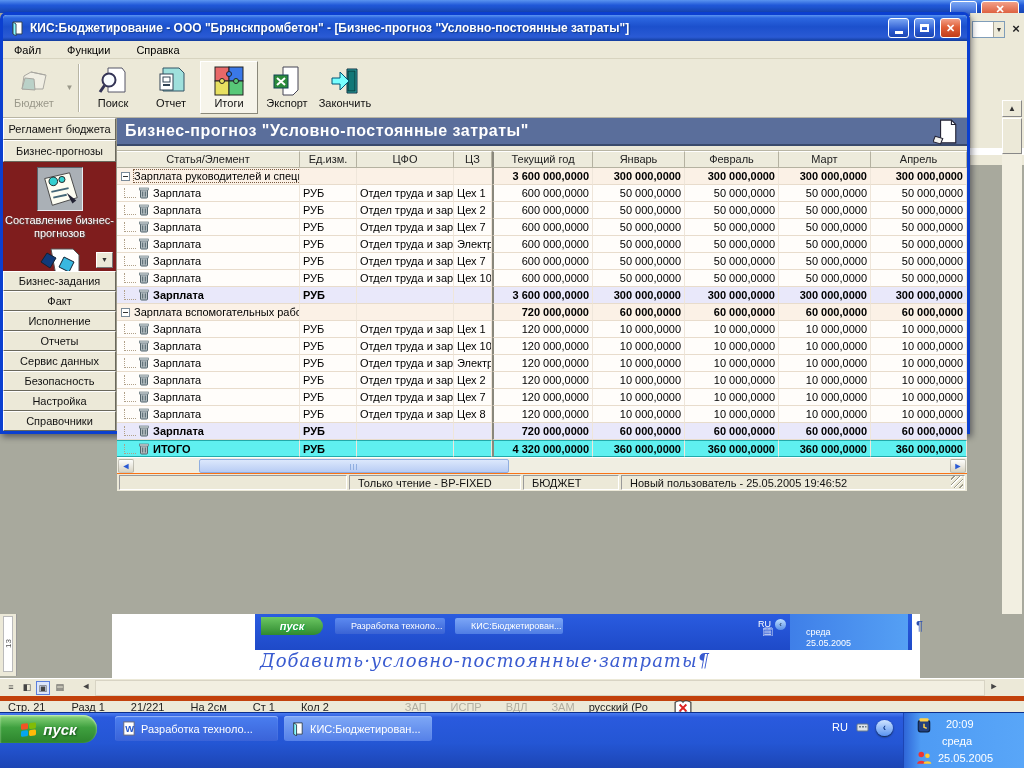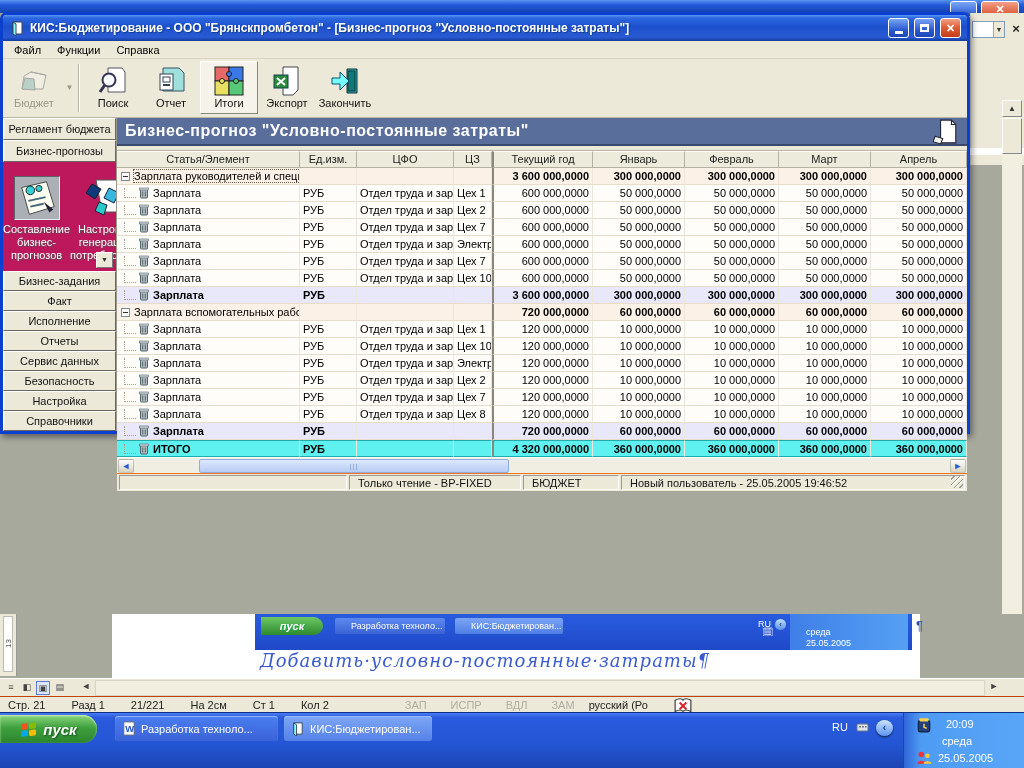--- a/index.html
+++ b/index.html
@@ -45,21 +45,21 @@
 #pilcrow-img{left:916px;top:618px;color:#2b4fb0;font-size:13px}
 #doc-text{left:260px;top:650px;width:560px;color:#3a5bd0;font-family:"DejaVu Serif",serif;font-style:italic;font-size:18px;letter-spacing:1px}
 
 #whs{left:0;top:678px;width:1024px;height:18px;background:#ece9d8;border-top:1px solid #fff}
 .view-btn{position:absolute;top:2px;width:14px;height:14px;font-size:9px;line-height:13px;text-align:center;color:#444}
 .view-btn.pressed{border:1px solid #5a7edc;background:#dce6fa}
 #whs-left{position:absolute;left:78px;top:1px;width:16px;height:16px}
 #whs-track{position:absolute;left:95px;top:1px;width:890px;height:16px;background:#f2efe1;border:1px solid #d8d4c4}
 #whs-right{position:absolute;left:986px;top:1px;width:16px;height:16px}
 
-#wstatus{left:0;top:696px;width:1024px;height:16px;background:#ece9d8;border-top:1px solid #c2410c;display:flex;align-items:center;color:#222}
+#wstatus{left:0;top:696px;width:1024px;height:16px;background:#ece9d8;border-top:5px solid #c2410c;display:flex;align-items:center;color:#222}
 #wstatus span{margin-left:26px;white-space:nowrap}
 #wstatus span:first-child{margin-left:8px}
 #wstatus .flag{color:#b0ada0;margin-left:24px}
 #wstatus .lang{margin-left:14px}
 #wbook{width:18px;height:14px;margin-left:12px}
 
 #taskbar{left:0;top:712px;width:1024px;height:56px;background:linear-gradient(180deg,#4a7cf0 0%,#2a5ade 8%,#2456d4 55%,#1c45b4 100%);border-top:1px solid #0c2f8c}
 #start-btn{position:absolute;left:0;top:2px;width:97px;height:28px;border-radius:0 14px 14px 0;background:linear-gradient(180deg,#8cd67e,#3fa03f 45%,#2d852d);box-shadow:inset 0 1px 2px #cff0bf;color:#fff;font-weight:bold;font-style:italic;font-size:15px;display:flex;align-items:center;justify-content:center;gap:5px;text-shadow:1px 1px 2px #14501a}
 .task-btn{position:absolute;top:3px;height:25px;border-radius:3px;color:#fff;font-size:11px;display:flex;align-items:center;gap:5px;padding:0 6px;white-space:nowrap;overflow:hidden;box-shadow:inset 0 1px 1px #9ab8f8}
 #task-b0{left:115px;width:163px;background:linear-gradient(#4a7ef0,#3a63d8)}
@@ -75,37 +75,37 @@
 #tray-clock .ic1{position:absolute;left:12px;top:4px;width:16px;height:16px}
 #tray-clock .ic2{position:absolute;left:12px;top:37px;width:16px;height:16px}
 
 #app{left:0;top:12px;width:970px;height:422px;background:#ece9d8;border:3px solid #0b3fd0;border-radius:7px 7px 0 0;display:flex;flex-direction:column;box-shadow:2px 3px 6px rgba(0,0,20,.45)}
 #app-titlebar{height:26px;flex:none;border-radius:4px 4px 0 0;background:linear-gradient(180deg,#5a94f0 0%,#2b66e0 12%,#1c50cc 45%,#2a5ad4 85%,#123c9c 100%);display:flex;align-items:center;padding:0 6px;gap:5px}
 #app-title{color:#fff;font-weight:bold;font-size:12px;text-shadow:1px 1px 1px #123c8c;white-space:nowrap;overflow:hidden;flex:1}
 .cap-btn{width:21px;height:20px;flex:none;border-radius:3px;border:1px solid #fff;color:#fff;font-size:11px;font-weight:bold;display:flex;align-items:center;justify-content:center;background:linear-gradient(#7aa6f4,#2a5ad0 60%,#1c46b4)}
 .cap-btn.close{background:linear-gradient(#f2a088,#e06038 45%,#c23c18)}
 .cap-btn .mingl{width:8px;height:3px;background:#fff;margin-top:9px}
 .cap-btn .maxgl{width:9px;height:8px;border:2px solid #fff;border-top-width:3px}
-#app-menubar{height:18px;flex:none;display:flex;align-items:center;padding-left:4px;gap:2px;border-bottom:1px solid #d8d4c0}
+#app-menubar{height:18px;flex:none;display:flex;align-items:center;padding-left:4px;gap:12px;border-bottom:1px solid #d8d4c0}
 #app-menubar .mi{padding:2px 7px}
 #app-toolbar{height:59px;flex:none;display:flex;align-items:flex-start;padding:2px 2px;border-bottom:1px solid #b8b5a4;box-shadow:0 1px 0 #fff}
 .tb-btn{width:58px;height:53px;display:flex;flex-direction:column;align-items:center;justify-content:flex-start;padding-top:3px;border:1px solid transparent}
 .tb-btn .ico{width:32px;height:30px}
 .tb-btn .lbl{font-size:11px;color:#111;margin-top:2px;white-space:nowrap}
 .tb-btn.disabled .lbl{color:#9a988a}
 .tb-btn.disabled .ico{opacity:.45;filter:grayscale(60%)}
 .tb-btn.active{background:#f6f4ea;border:1px solid;border-color:#fff #8a887a #8a887a #fff}
 .tb-drop{width:13px;height:53px;display:flex;align-items:center;justify-content:center;color:#9a988a;font-size:8px}
 .tb-sep{width:2px;height:48px;margin:3px 4px 0 2px;border-left:1px solid #b8b5a4;border-right:1px solid #fff}
 #app-main{flex:1;display:flex;min-height:0}
 
 #sidebar{width:114px;flex:none;display:flex;flex-direction:column;border-right:1px solid #9a988a}
 .side-tab{height:22px;flex:none;background:#ece9d8;border:1px solid;border-color:#fff #6a685c #6a685c #fff;box-shadow:0 0 0 1px #3a3830 inset 0 0;text-align:center;line-height:20px;font-size:11px;color:#111}
 .side-tab+ .side-tab{margin-top:0}
-#side-panel{flex:1;background:#be185d;overflow:hidden;position:relative;display:flex;flex-direction:row;align-items:center}
+#side-panel{flex:1;background:#7f1d1d;overflow:hidden;position:relative;display:flex;flex-direction:column;align-items:center}
 .side-item{margin-top:5px;display:flex;flex-direction:column;align-items:center;width:100%}
 .side-item .ib{width:46px;height:44px;display:flex;align-items:center;justify-content:center}
 .side-item.selected .ib{background:#aab0b6;border:1px solid;border-color:#5a626a #e8ecf0 #e8ecf0 #5a626a}
 .side-item .sl{color:#fff;font-size:11px;text-align:center;line-height:13px;margin-top:3px;text-shadow:1px 1px 1px #555}
 #side-scroll{position:absolute;right:3px;bottom:3px;width:17px;height:16px;background:#ece9d8;border:1px solid;border-color:#fff #777 #777 #fff;font-size:7px;text-align:center;line-height:14px;color:#333}
 
 #content{flex:1;display:flex;flex-direction:column;min-width:0}
 #view-header{height:28px;flex:none;background:#5a6e9b;display:flex;align-items:center;padding:0 8px;border-bottom:2px solid #3a4a6b}
 #view-title{color:#fff;font-weight:bold;font-size:16px;letter-spacing:.5px;flex:1;white-space:nowrap;overflow:hidden}
 #view-doc-icon{width:26px;height:24px;flex:none}

